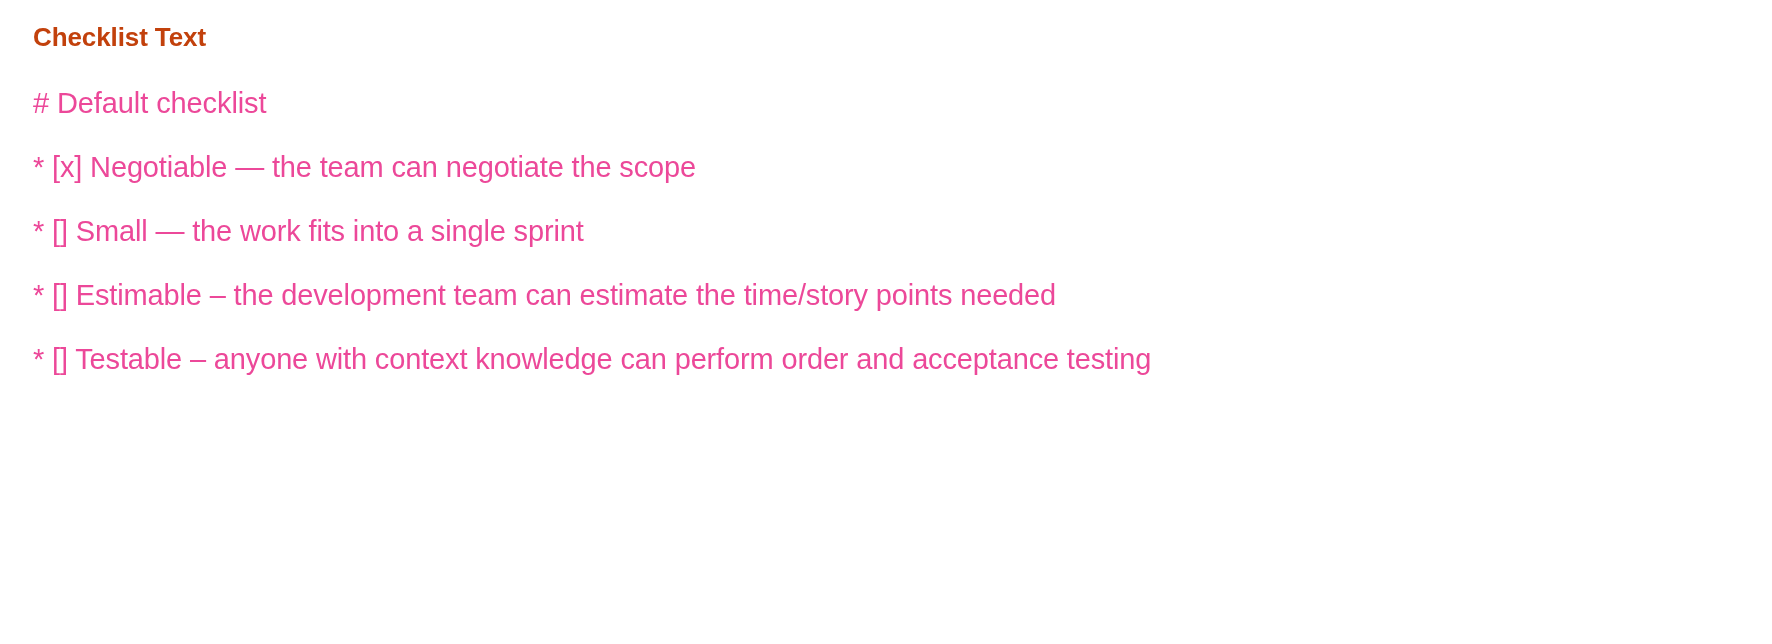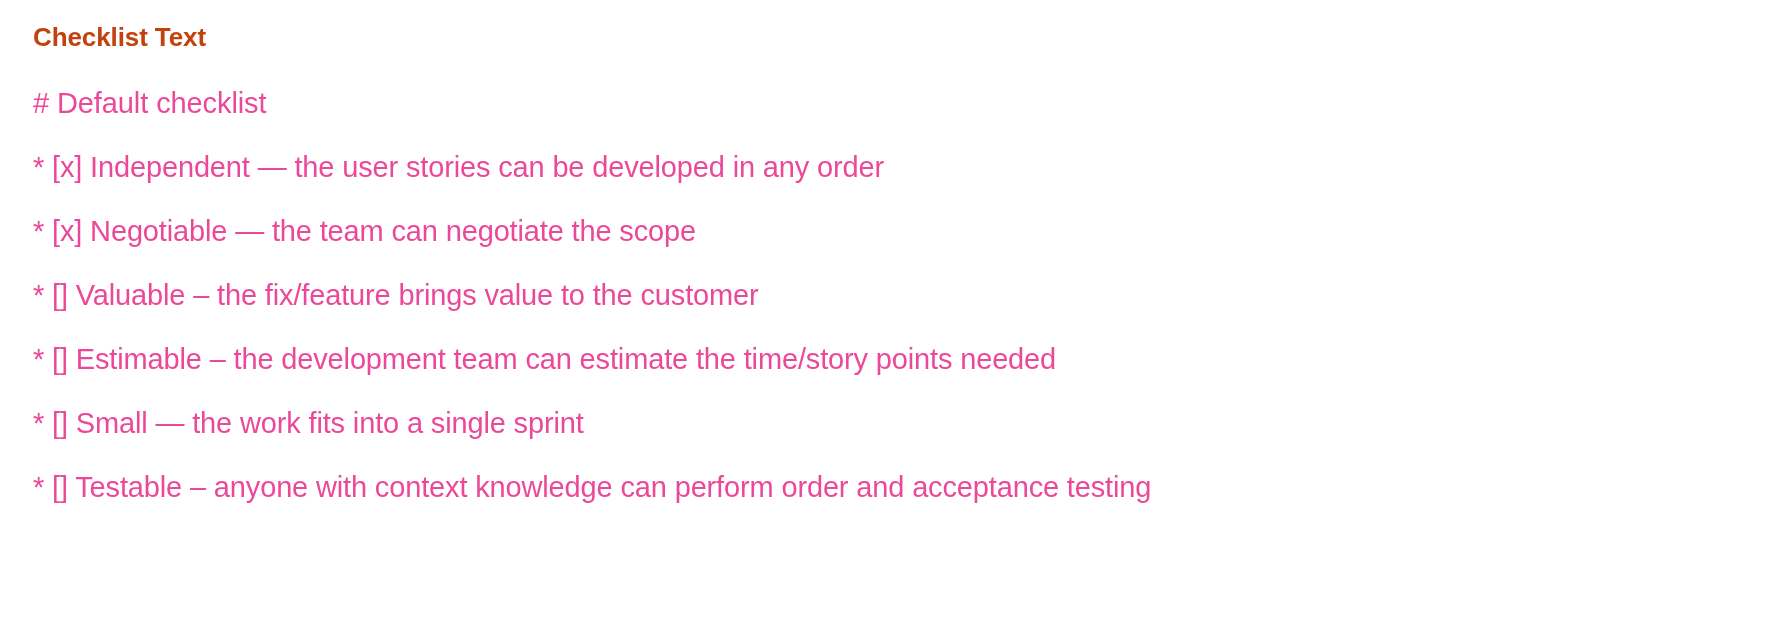--- a/index.html
+++ b/index.html
@@ -46,21 +46,19 @@
 </style>
 </head>
 <body>
 
 <div class="panel">
 
   <div class="field-label">Checklist Text</div>
 
   <div class="checklist-body">
     <div class="checklist-line heading-line"># Default checklist</div>
-    <div class="checklist-line">* [x] Independent — the user stories can be developed in any order</div>
     <div class="checklist-line">* [x] Negotiable — the team can negotiate the scope</div>
-    <div class="checklist-line">* [] Valuable – the fix/feature brings value to the customer</div>
+    <div class="checklist-line">* [] Small — the work fits into a single sprint</div>
     <div class="checklist-line">* [] Estimable – the development team can estimate the time/story points needed</div>
-    <div class="checklist-line">* [] Small — the work fits into a single sprint</div>
     <div class="checklist-line">* [] Testable – anyone with context knowledge can perform order and acceptance testing</div>
   </div>
 
 </div>
 
 </body></html>

